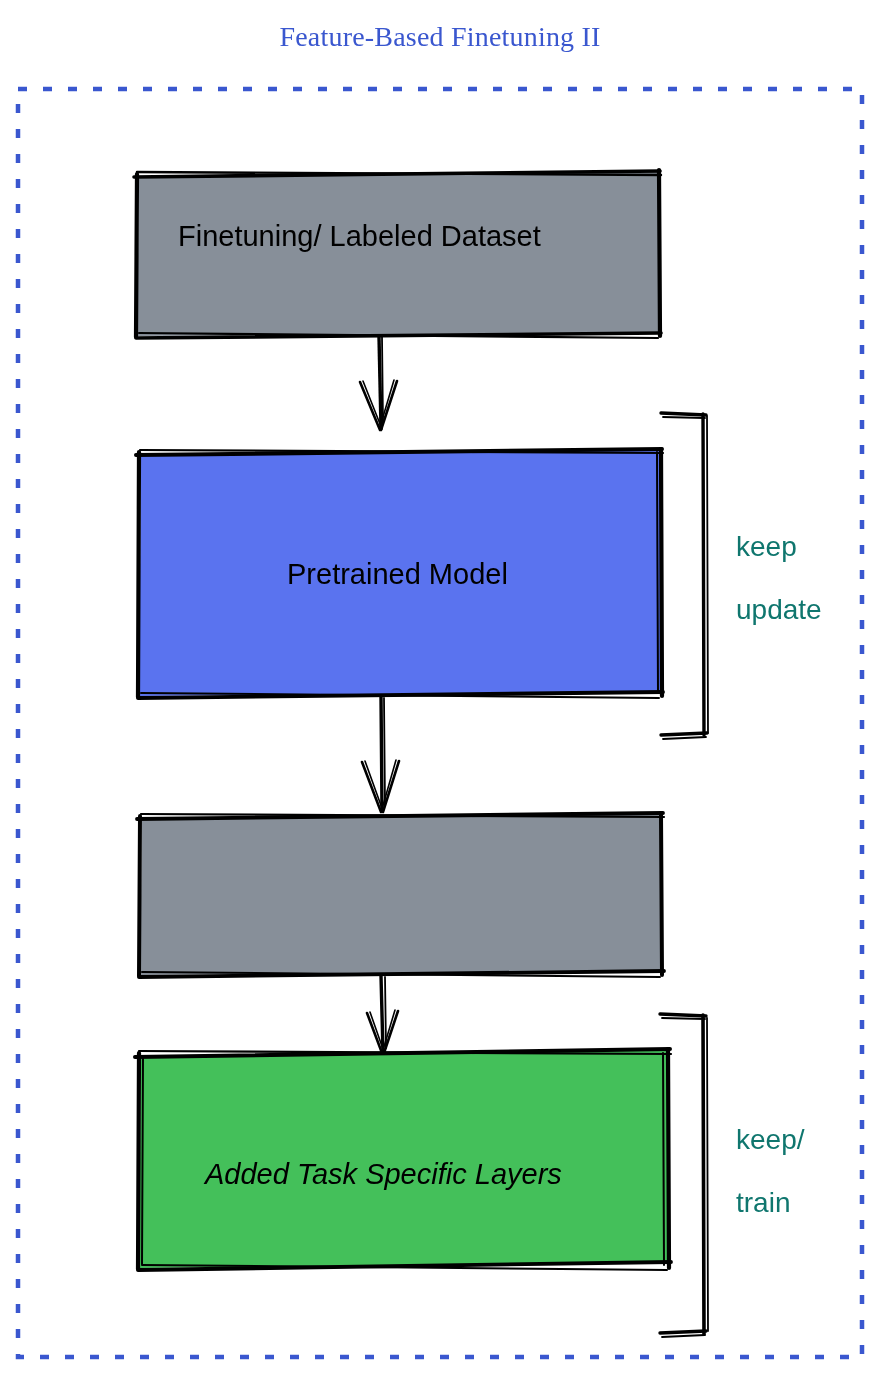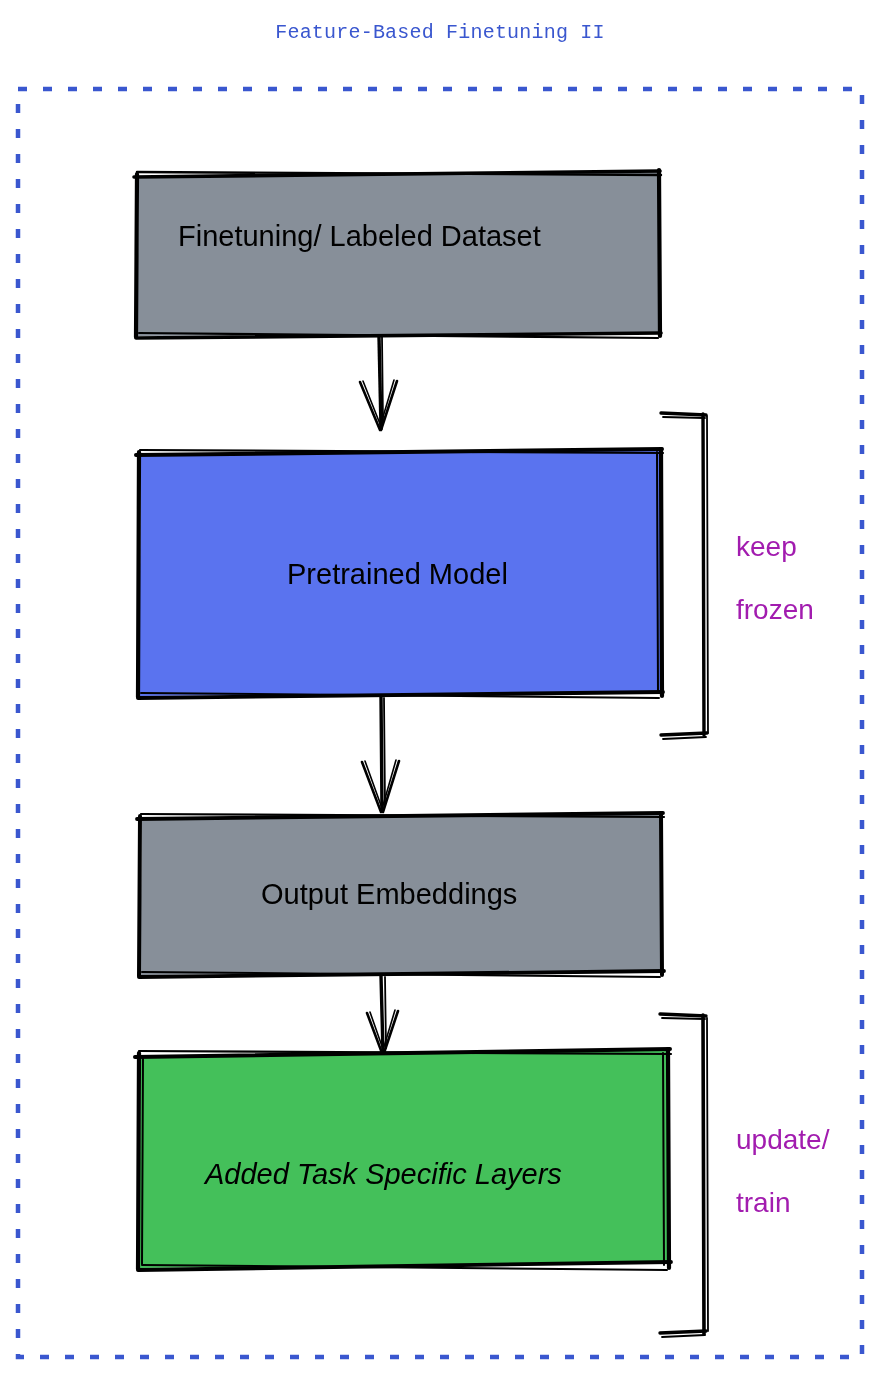--- a/index.html
+++ b/index.html
@@ -27,36 +27,36 @@
     width: 880px;
     height: 1393px;
     pointer-events: none;
   }
   .title {
     position: absolute;
     left: 0;
     top: 21px;
     width: 880px;
     text-align: center;
-    font-size: 20px;
+    font-size: 28px;
     letter-spacing: 0.2px;
     color: #3a57cf;
-    font-family: Liberation Mono, monospace;
+    font-family: Liberation Serif, serif;
   }
   .node-label {
     position: absolute;
     color: #000000;
     font-size: 29px;
     font-family: "Liberation Sans", sans-serif;
     white-space: pre;
     line-height: 1.05;
   }
   .bracket-label {
     position: absolute;
-    color: #a21caf;
+    color: #0f766e;
     font-size: 28px;
     font-family: "Liberation Sans", sans-serif;
     line-height: 1.12;
     white-space: pre-line;
   }
 </style>
 </head>
 <body>
 
 <div id="canvas">
@@ -156,27 +156,26 @@
       <path d="M660,1333 L706,1331" fill="none" stroke="#000" stroke-width="3.4" stroke-linecap="round"></path>
       <path d="M662,1337 L705,1335" fill="none" stroke="#000" stroke-width="1.8" stroke-linecap="round"></path>
     </g>
 
   </svg>
 
   <div class="node-label" style="left:178px; top:221px;">Finetuning/ Labeled Dataset</div>
 
   <div class="node-label" style="left:287px; top:559px;">Pretrained Model</div>
 
-  <div class="node-label" style="left:261px; top:879px;">Output Embeddings</div>
 
   <div class="node-label" style="left:205px; top:1159px;font-style:italic;">Added Task Specific Layers</div>
 
   <div class="bracket-label" style="left:736px; top:500px;">
     <div>keep</div>
-    <div>frozen</div>
+    <div>update</div>
   </div>
 
   <div class="bracket-label" style="left:736px; top:1093px;">
-    <div>update/</div>
+    <div>keep/</div>
     <div>train</div>
   </div>
 
 </div>
 
 </body></html>

